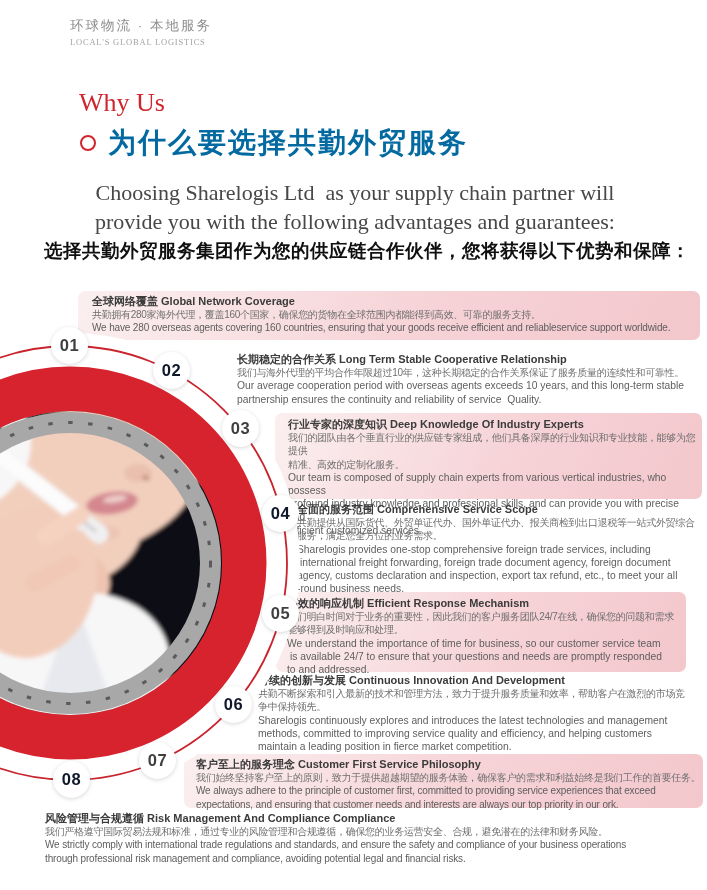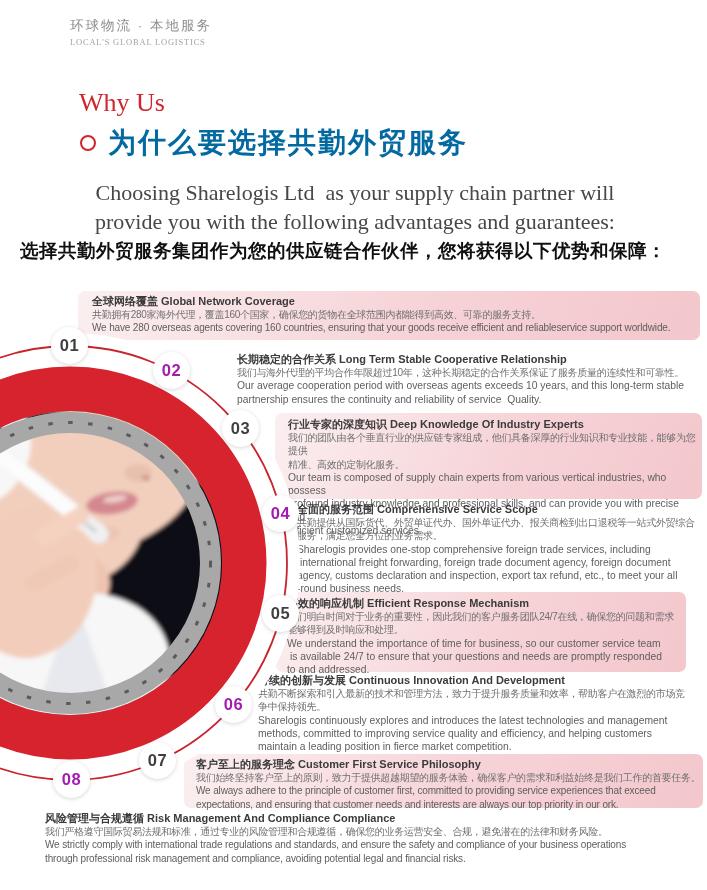--- a/index.html
+++ b/index.html
@@ -11,38 +11,38 @@
   .logo-en{font-family:"Liberation Serif","DejaVu Serif",serif;font-size:8.5px;color:#a3a3a3;letter-spacing:.8px;margin-top:2px;}
   
   .eyebrow{position:absolute;left:79px;top:88px;font-family:"Liberation Serif","DejaVu Serif",serif;
            font-size:26px;color:#d0252d;}
   .zh-title-row{position:absolute;left:80px;top:124px;display:flex;align-items:center;}
   .ring-bullet{width:12px;height:12px;border:2.5px solid #d0252d;border-radius:50%;margin-right:12px;flex:none;}
   .zh-title{font-size:28px;font-weight:bold;color:#0369a1;letter-spacing:2px;}
   .lead-en{position:absolute;left:30px;top:179px;width:650px;text-align:center;
            font-family:"Liberation Serif","DejaVu Serif",serif;font-size:22px;line-height:28.5px;
            color:#474747;white-space:pre-wrap;}
-  .lead-zh{position:absolute;left:20px;top:238px;width:670px;text-align:left;
+  .lead-zh{position:absolute;left:20px;top:238px;width:670px;text-align:right;
            font-size:18.5px;font-weight:bold;color:#101010;letter-spacing:.5px;}
   
   .blk{position:absolute;z-index:1;box-sizing:border-box;}
   .blk.pink{background:linear-gradient(115deg,#fbeff0 0%,#f6d3d7 55%,#f3c7cc 100%);border-radius:7px;}
   .blk .t{font-size:11px;font-weight:bold;color:#3b3b3b;line-height:13.2px;white-space:pre-wrap;}
   .blk .zh{font-size:10px;color:#6f6f6f;line-height:13.2px;letter-spacing:-.3px;white-space:pre-wrap;}
   .blk .en{font-size:10.3px;color:#5e5e5e;line-height:13.2px;white-space:pre-wrap;}
   .blk .en.tight{font-size:10px;letter-spacing:-.15px;}
   .pad{padding:4px 6px 4px 14px;}
   
   #circle-graphic{position:absolute;left:-190px;top:303px;width:520px;height:520px;z-index:2;}
   
   .badge{position:absolute;z-index:3;width:37px;height:37px;border-radius:50%;background:#fff;
          box-shadow:0 1px 4px rgba(0,0,0,.16);display:flex;align-items:center;justify-content:center;
          font-size:16.5px;font-weight:bold;letter-spacing:.5px;}
   .badge.dark{color:#3f3f3f;}
-  .badge.red{color:#a21caf;}
+  .badge.red{color:#0f172a;}
 </style>
 </head>
 <body>
 
 <div id="page">
 
   <div class="logo">
     <div class="logo-zh">环球物流 · 本地服务</div>
     <div class="logo-en">LOCAL'S GLOBAL LOGISTICS</div>
   </div>

